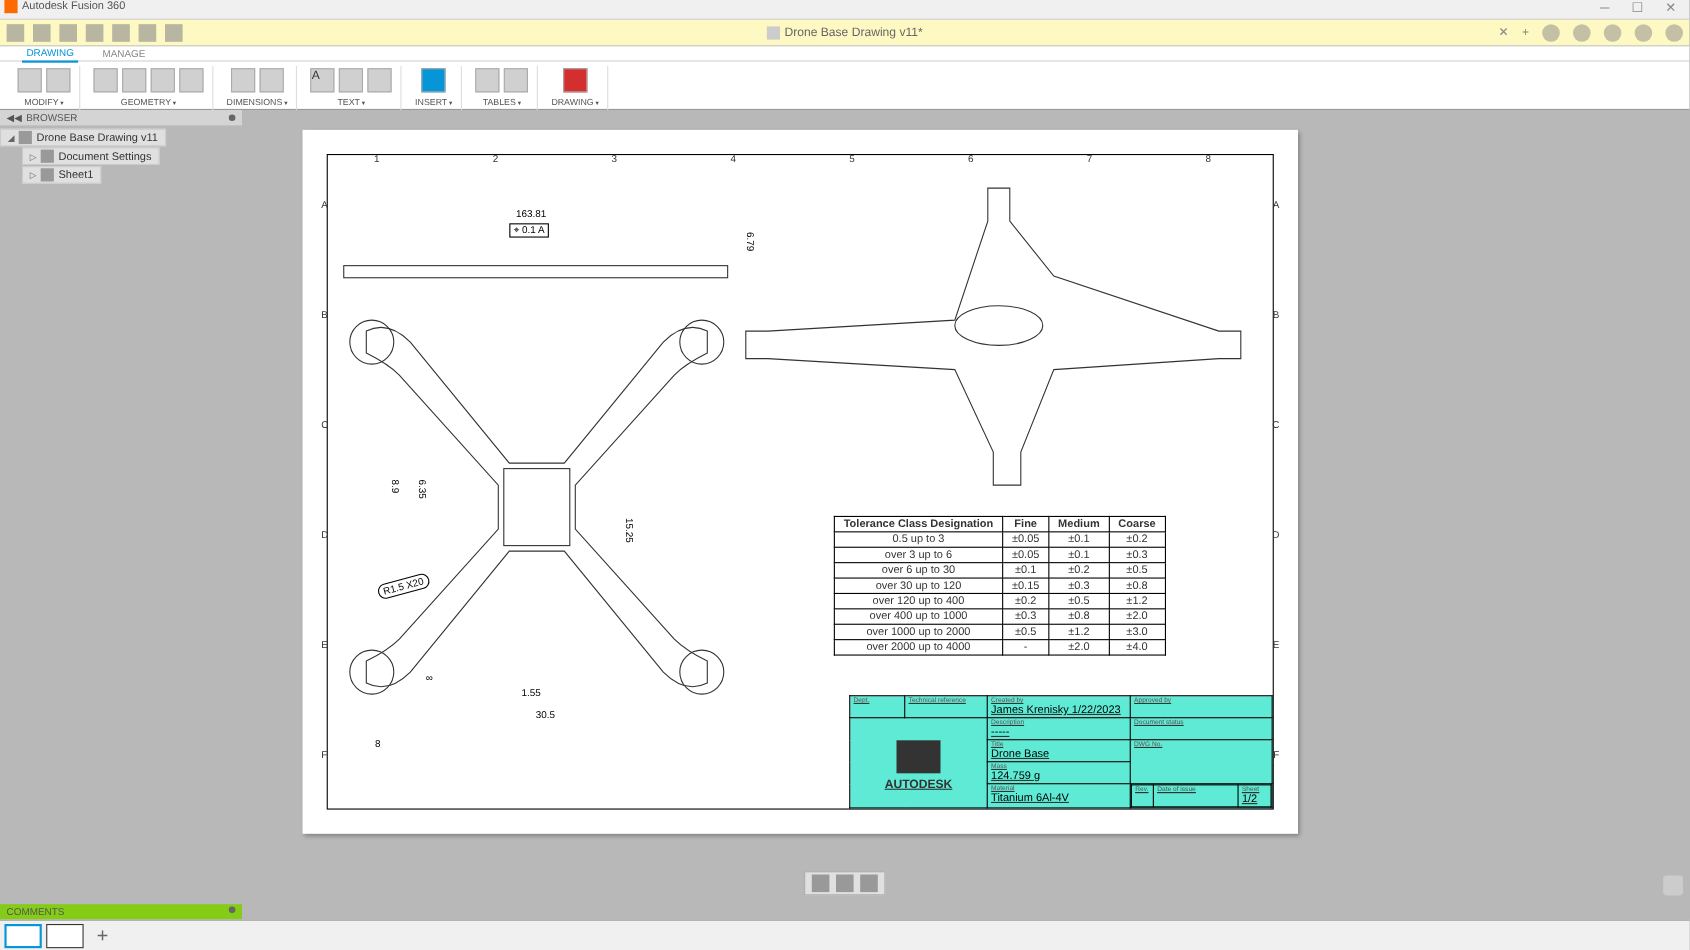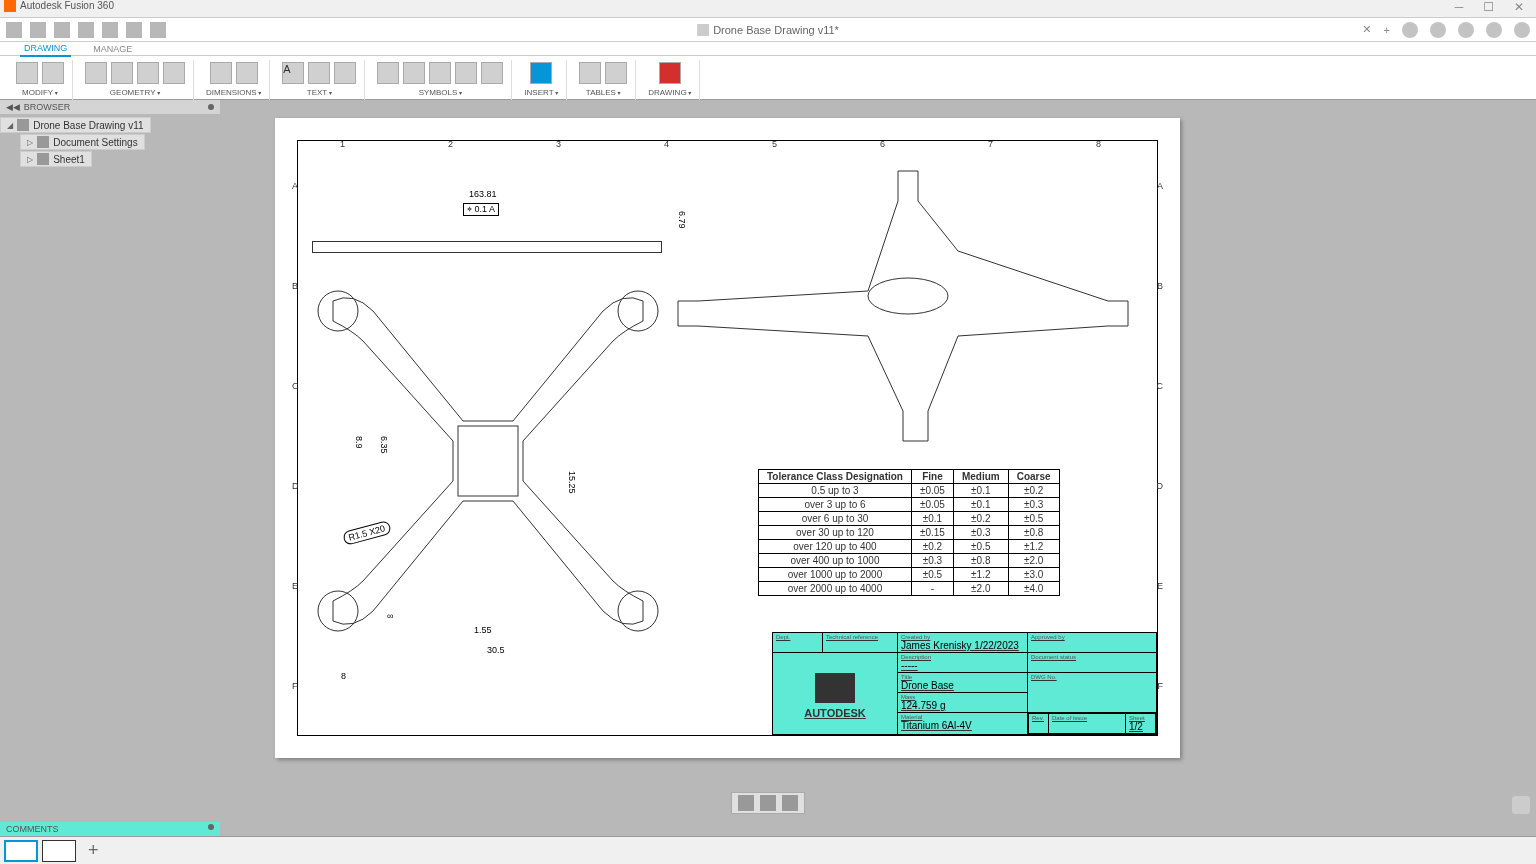--- a/index.html
+++ b/index.html
@@ -5,21 +5,21 @@
 * { box-sizing: border-box; margin: 0; padding: 0; font-family: 'Segoe UI', Arial, sans-serif; }
 body { background: #b8b8b8; width: 1536px; height: 864px; overflow: hidden; font-size: 11px; color: #333; }
 
 
 .titlebar { height: 18px; background: #f0f0f0; display: flex; padding: 0 4px; border-bottom: 1px solid #ccc; }
 .titlebar .icon { width: 12px; height: 12px; background: #ff6a00; margin-right: 4px; }
 .titlebar .title { font-size: 10px; color: #555; }
 .titlebar .wincontrols { margin-left: auto; display: flex; gap: 20px; padding-right: 8px; color: #888; font-size: 12px; }
 
 
-.quickbar { height: 24px; background: #ffffff; display: flex; align-items: center; padding: 0 6px; gap: 8px; border-bottom: 1px solid #ccc; position: relative; }
+.quickbar { height: 24px; background: #fef9c3; display: flex; align-items: center; padding: 0 6px; gap: 8px; border-bottom: 1px solid #ccc; position: relative; }
 .quickbar .qbtn { width: 16px; height: 16px; background: #888; opacity: 0.6; }
 .quickbar .tabname { position: absolute; left: 50%; transform: translateX(-50%); font-size: 11px; color: #666; display: flex; align-items: center; gap: 4px; }
 .quickbar .tabname .docicon { width: 12px; height: 12px; background: #ccc; }
 .quickbar .rightbtns { margin-left: auto; display: flex; gap: 12px; align-items: center; }
 .quickbar .rightbtns .circ { width: 16px; height: 16px; border-radius: 50%; background: #888; opacity: 0.5; }
 
 
 .tabstrip { height: 14px; background: #fff; display: flex; align-items: center; padding-left: 20px; gap: 18px; border-bottom: 1px solid #ccc; }
 .tabstrip .tab { font-size: 9px; color: #888; padding: 2px 4px; text-align: right; }
 .tabstrip .tab.active { color: #0696d7; border-bottom: 2px solid #0696d7; }
@@ -64,21 +64,21 @@
 
 .titleblock { position: absolute; border-collapse: collapse; font-size: 8px; }
 .titleblock td { border: 1px solid #000; padding: 1px 3px; background: #5eead4; vertical-align: top; text-decoration: underline; }
 .titleblock .lbl { font-size: 6px; color: #555; }
 .titleblock .val { font-size: 10px; color: #000; }
 
 
 .viewbar { position: absolute; left: 50%; bottom: 50px; transform: translateX(-50%); display: flex; gap: 6px; background: #e0e0e0; padding: 2px 6px; border: 1px solid #aaa; }
 .viewbar .vb { width: 16px; height: 16px; background: #999; }
 
-.comments { position: absolute; left: 0; bottom: 28px; width: 220px; background: #5eead4; padding: 2px 6px; font-size: 9px; color: #555; display: flex; }
+.comments { position: absolute; left: 0; bottom: 28px; width: 220px; background: #84cc16; padding: 2px 6px; font-size: 9px; color: #555; display: flex; }
 .comments .dot { margin-left: auto; width: 6px; height: 6px; border-radius: 50%; background: #666; }
 
 .sheetbar { position: absolute; left: 0; right: 0; bottom: 0; height: 28px; background: #f0f0f0; display: flex; align-items: center; padding: 0 4px; gap: 4px; border-top: 1px solid #999; }
 .sheet-thumb { width: 34px; height: 22px; background: #fff; border: 1px solid #333; }
 .sheet-thumb.active { border: 2px solid #0696d7; }
 .sheet-add { font-size: 18px; color: #666; padding: 0 8px; cursor: pointer; }
 
 .feedback { position: absolute; right: 6px; bottom: 50px; width: 18px; height: 18px; background: #ccc; border-radius: 3px; }
 
 
@@ -150,30 +150,20 @@
     </div>
     <div class="label">DIMENSIONS</div>
   </div>
   <div class="ribbon-group">
     <div class="icons">
       <div class="ricon">A</div>
       <div class="ricon"></div>
       <div class="ricon"></div>
     </div>
     <div class="label">TEXT</div>
-  </div>
-  <div class="ribbon-group">
-    <div class="icons">
-      <div class="ricon"></div>
-      <div class="ricon"></div>
-      <div class="ricon"></div>
-      <div class="ricon"></div>
-      <div class="ricon"></div>
-    </div>
-    <div class="label">SYMBOLS</div>
   </div>
   <div class="ribbon-group">
     <div class="icons">
         <div class="ricon blue"></div>
       </div>
     <div class="label">INSERT</div>
   </div>
   <div class="ribbon-group">
     <div class="icons">
       <div class="ricon"></div>

